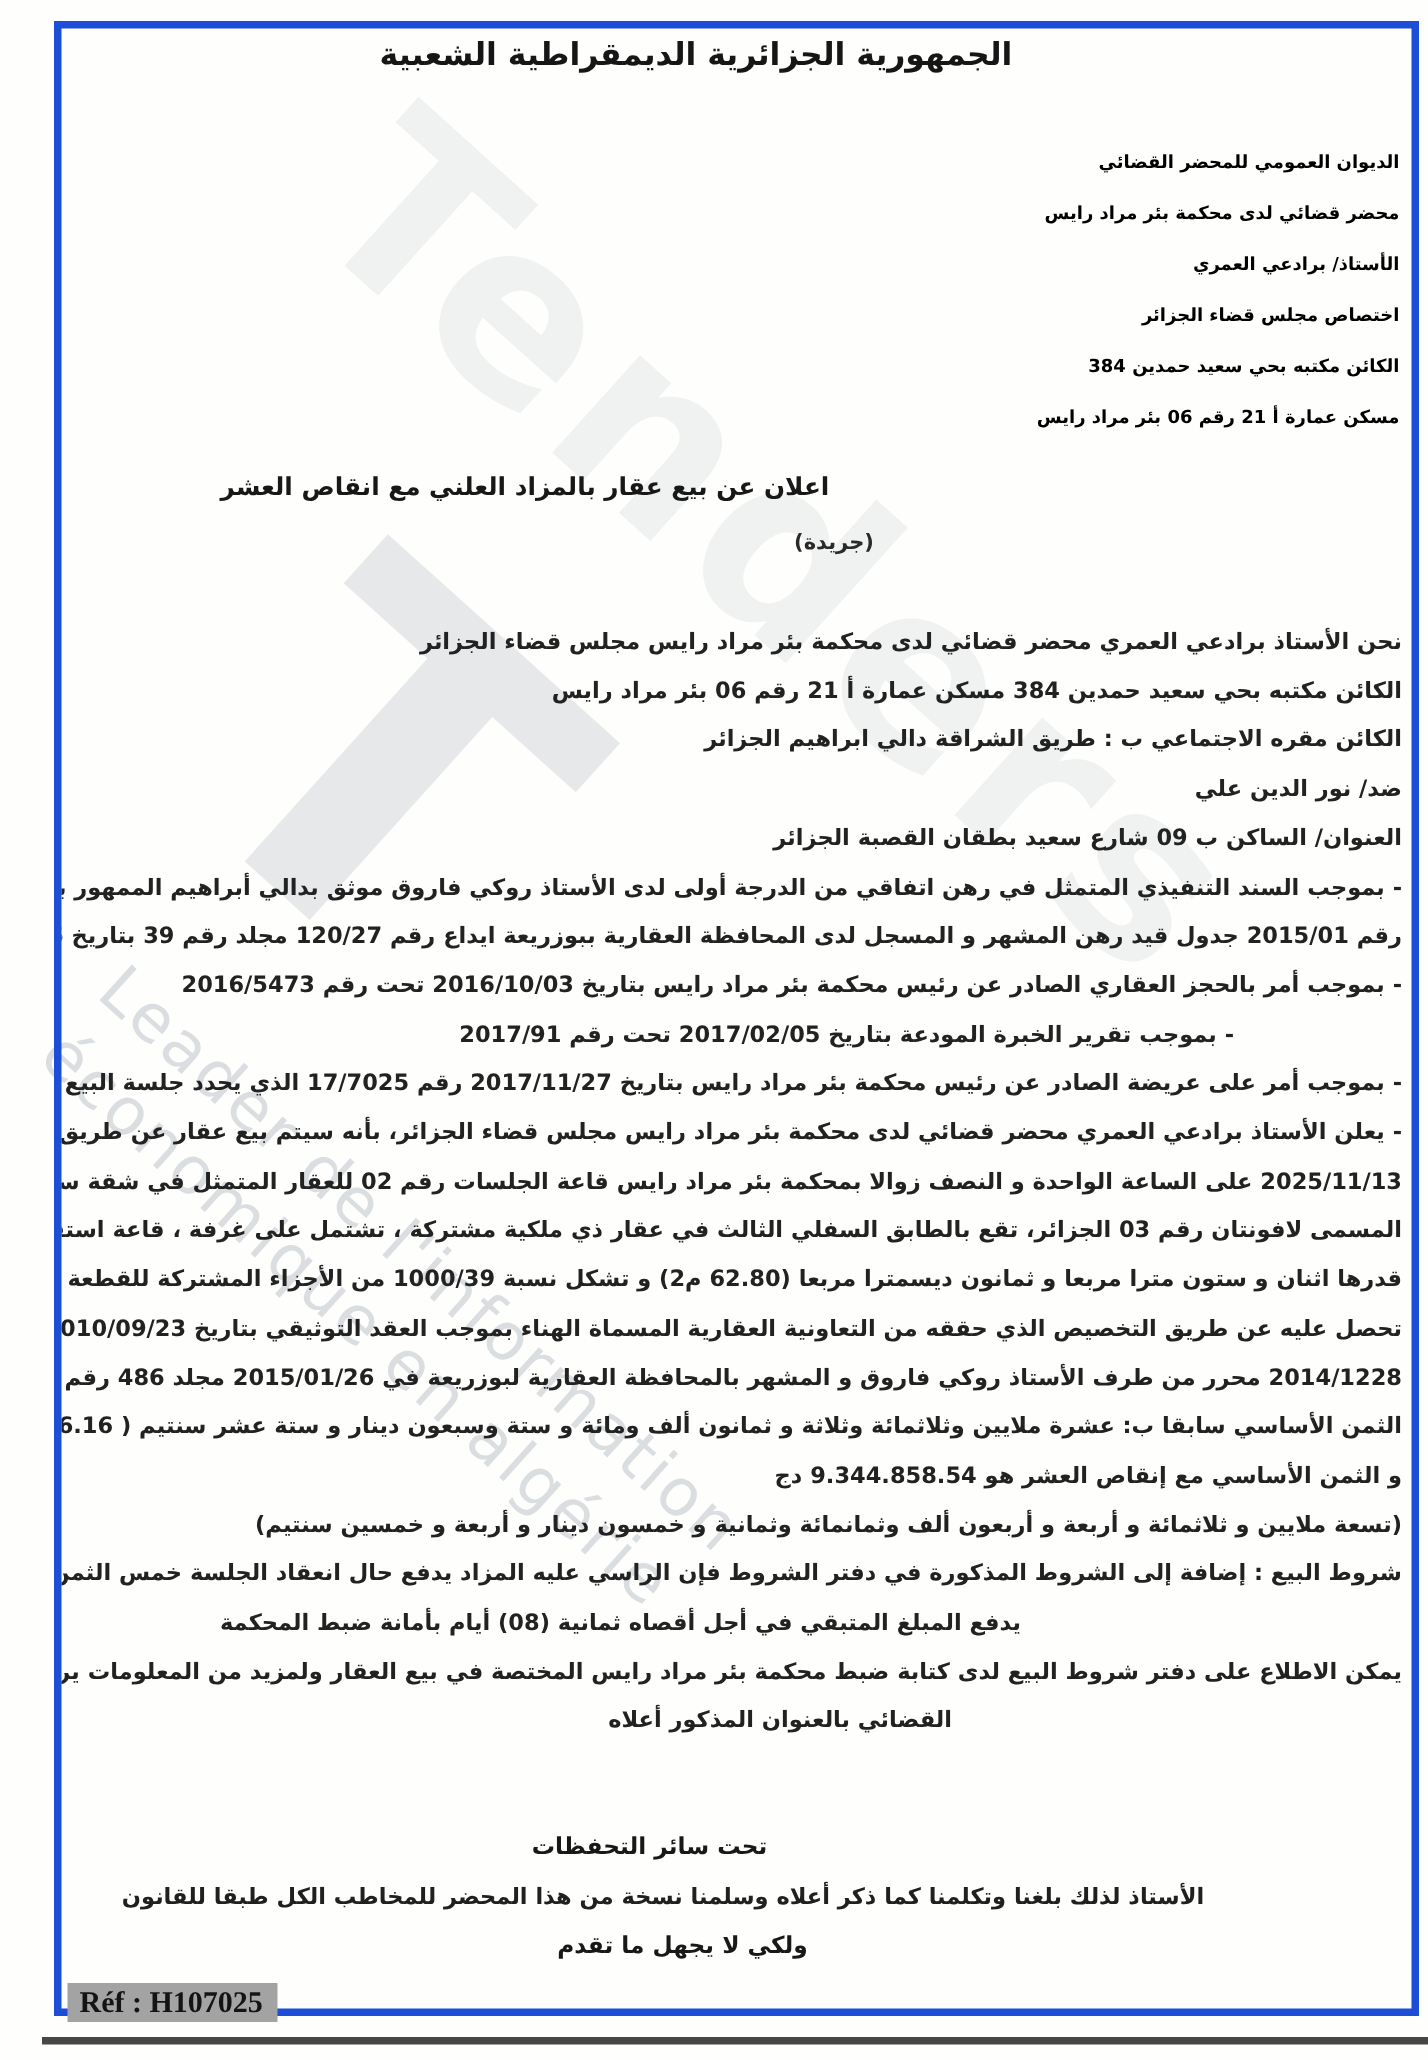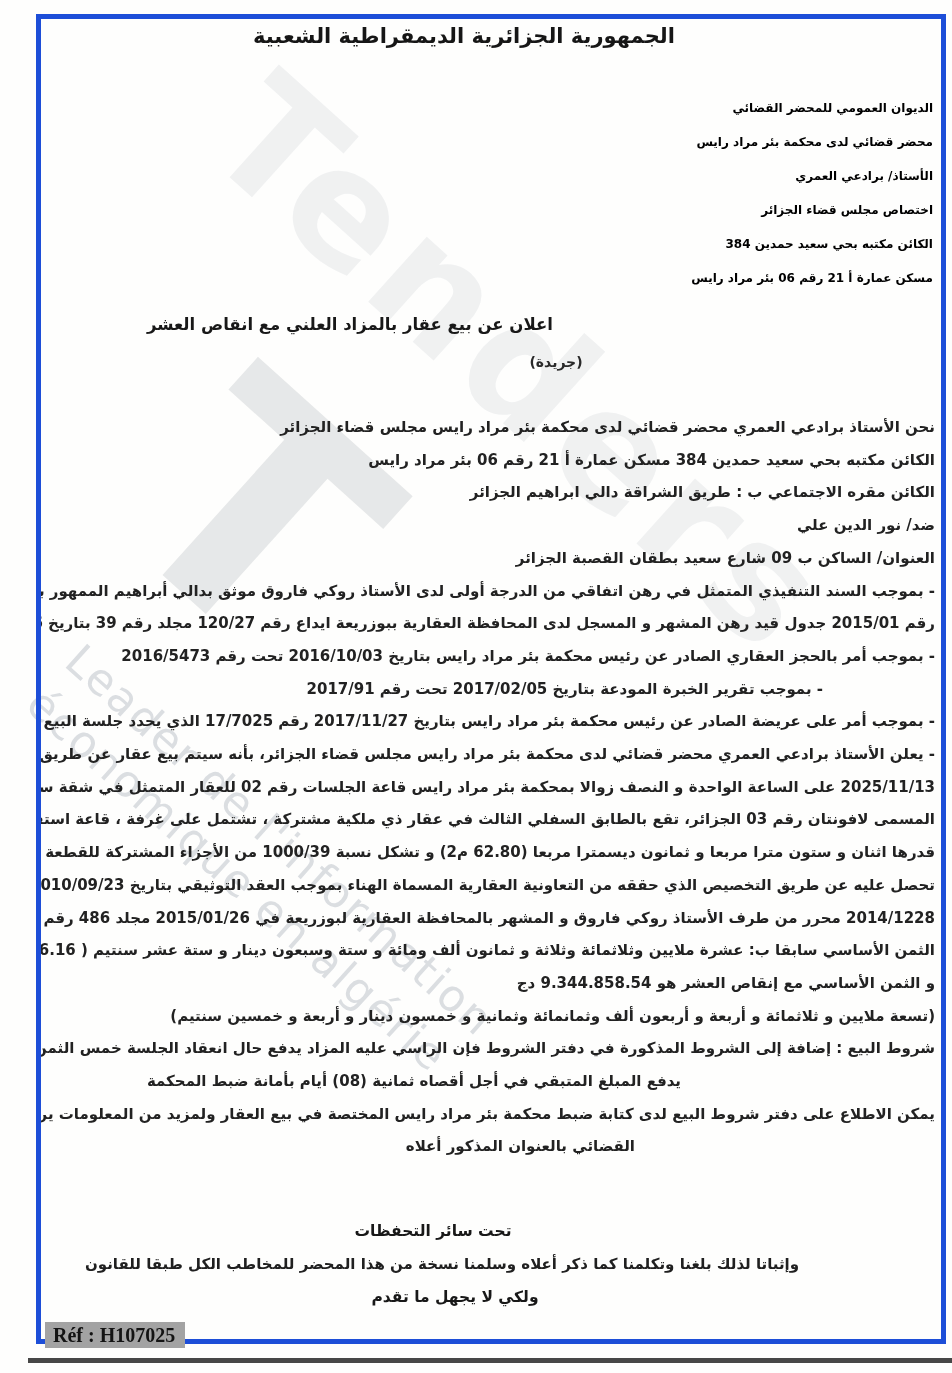--- a/index.html
+++ b/index.html
@@ -137,20 +137,20 @@
       <div class="b-line">و الثمن الأساسي مع إنقاص العشر هو 9.344.858.54 دج</div>
       <div class="b-line">(تسعة ملايين و ثلاثمائة و أربعة و أربعون ألف وثمانمائة وثمانية و خمسون دينار و أربعة و خمسين سنتيم)</div>
       <div class="b-line">شروط البيع : إضافة إلى الشروط المذكورة في دفتر الشروط فإن الراسي عليه المزاد يدفع حال انعقاد الجلسة خمس الثمن و المصاريف و الرسوم المستحقة و</div>
       <div class="b-line" style="padding-right: 254px;">يدفع المبلغ المتبقي في أجل أقصاه ثمانية (08) أيام بأمانة ضبط المحكمة</div>
       <div class="b-line">يمكن الاطلاع على دفتر شروط البيع لدى كتابة ضبط محكمة بئر مراد رايس المختصة في بيع العقار ولمزيد من المعلومات يرجى الاتصال بمكتب المحضر</div>
       <div class="b-line" style="padding-right: 300px;">القضائي بالعنوان المذكور أعلاه</div>
     </div>
 
   <div class="footer-block">
     <div class="f1">تحت سائر التحفظات</div>
-    <div class="f2">وإثباتا لذلك بلغنا وتكلمنا كما ذكر أعلاه وسلمنا نسخة من هذا المحضر للمخاطب الكل طبقا للقانون</div>
+    <div class="f2">الأستاذ لذلك بلغنا وتكلمنا كما ذكر أعلاه وسلمنا نسخة من هذا المحضر للمخاطب الكل طبقا للقانون</div>
     <div class="f3">ولكي لا يجهل ما تقدم</div>
   </div>
 
   <div class="ref-label">Réf : H107025</div>
 </div>
 
 <div class="bottom-rule"></div>
 
 </body></html>

